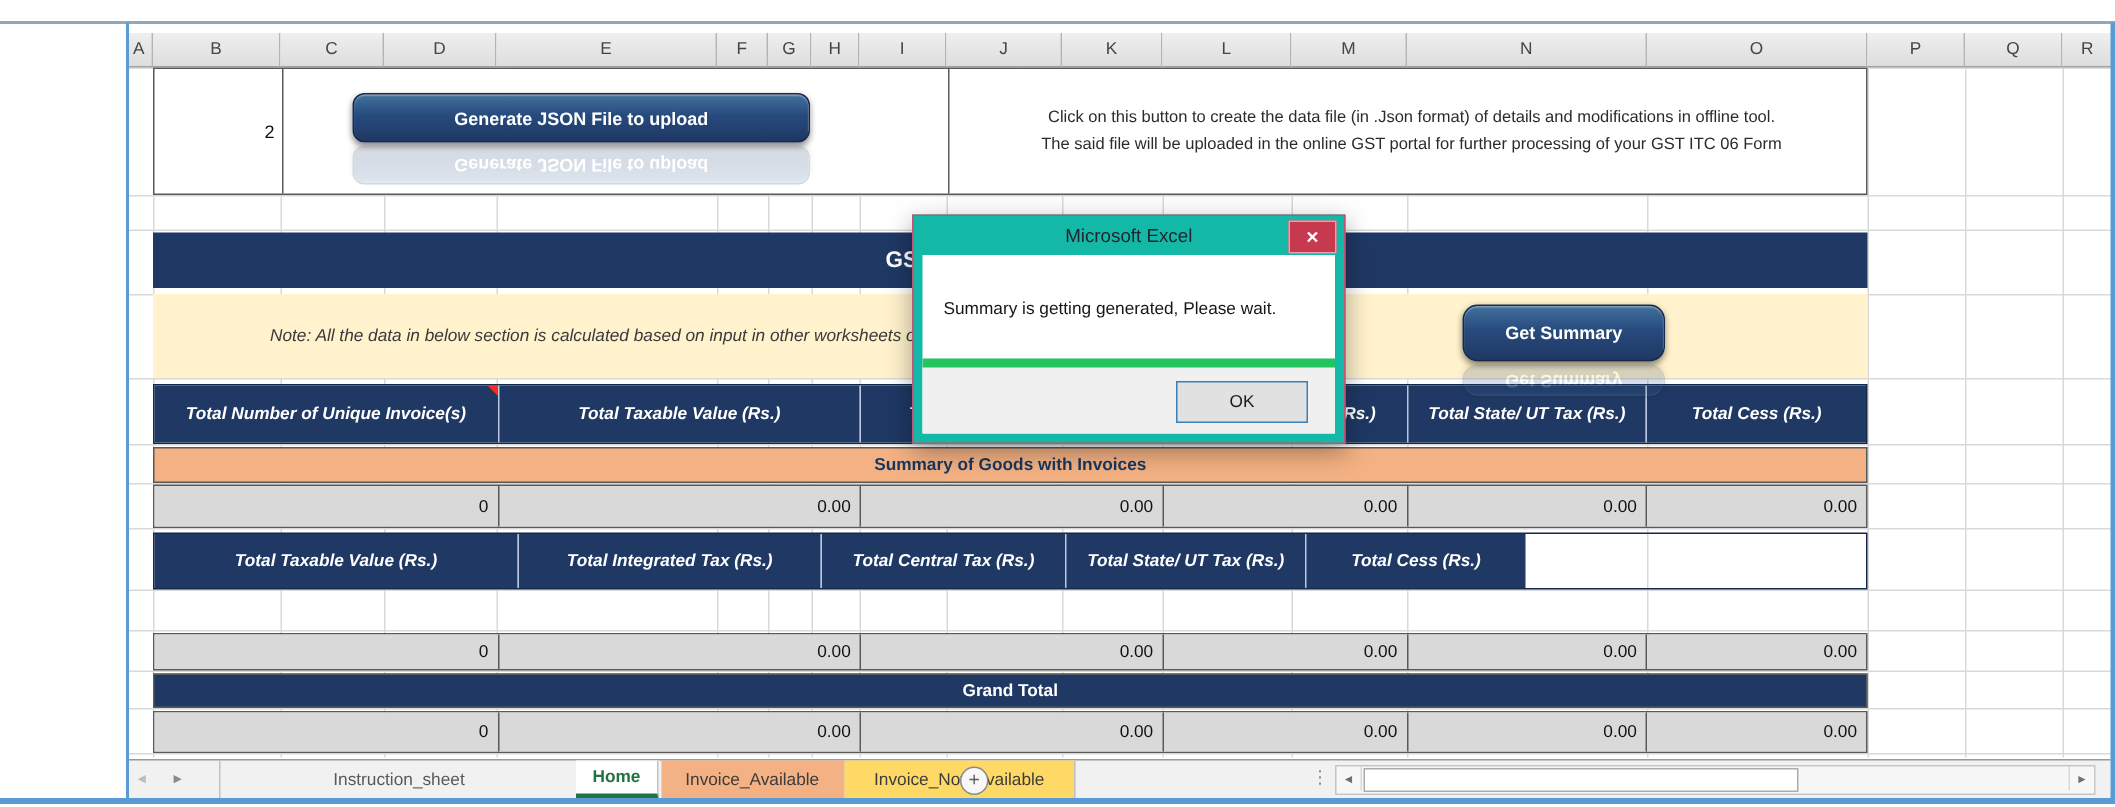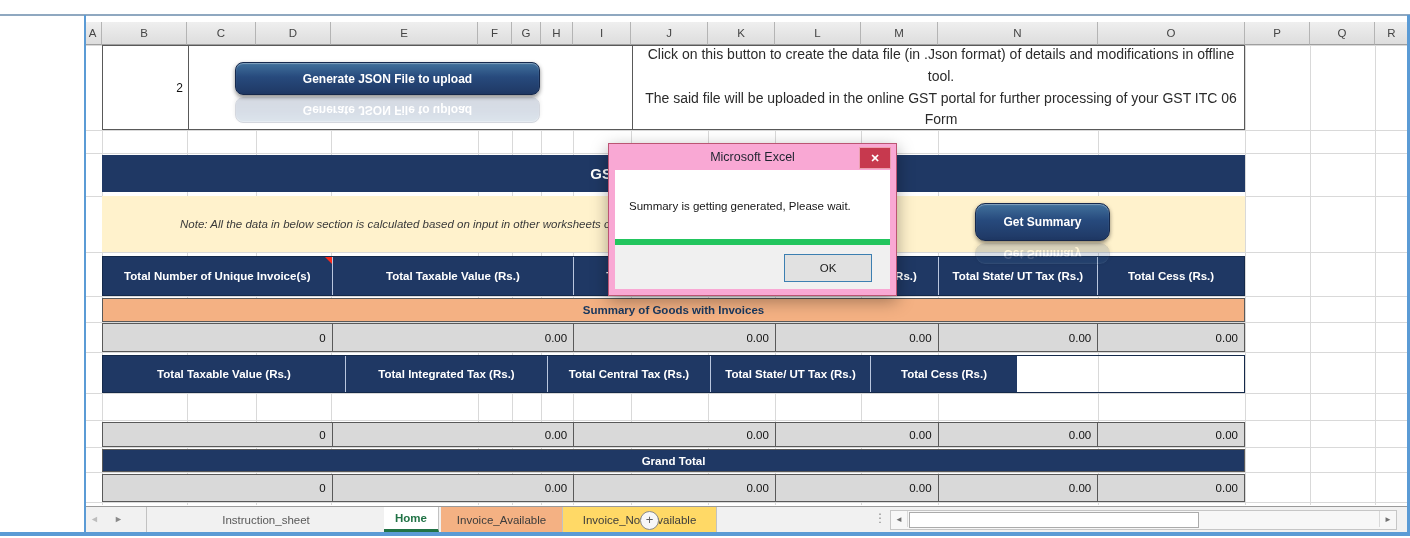--- a/index.html
+++ b/index.html
@@ -18,48 +18,48 @@
   
   .vline{width:1px;background:#d9d9d9;top:45px;height:460px;z-index:0;}
   .hline{height:1px;background:#d9d9d9;left:84px;width:1325px;z-index:0;}
   
   .box2{left:102px;top:45px;width:1143px;height:85px;background:#fff;border:1px solid #595959;z-index:2;}
   .box2 .div1{position:absolute;left:85px;top:0;width:1px;height:100%;background:#595959;}
   .box2 .div2{position:absolute;left:529px;top:0;width:1px;height:100%;background:#595959;}
   .cell-num{position:absolute;left:0;top:0;width:80px;height:100%;display:flex;align-items:center;
             justify-content:flex-end;font-size:12px;color:#111;}
   .desc{position:absolute;left:533px;top:0;width:610px;height:100%;display:flex;flex-direction:column;
-        align-items:center;justify-content:center;font-size:14px;color:#2b2b2b;line-height:1.55;text-align:center;}
+        align-items:center;justify-content:center;font-size:11px;color:#2b2b2b;line-height:1.55;text-align:center;}
   
   .xlbtn{display:flex;align-items:center;justify-content:center;color:#fff;font-weight:bold;
          background:linear-gradient(#41719c,#274a7d 45%,#1f3864);border:1px solid #16294d;border-radius:8px;
          box-shadow:0 2px 4px rgba(0,0,0,.45), inset 0 1px 1px rgba(255,255,255,.35);z-index:3;}
   .refl{transform:scaleY(-1);opacity:.18;z-index:3;filter:blur(.3px);}
   
   .gstband{left:102px;top:155px;width:1143px;height:37px;background:#1f3864;color:#fff;font-weight:bold;
            font-size:15px;display:flex;align-items:center;justify-content:center;z-index:2;}
   .noteband{left:102px;top:196px;width:1143px;height:56px;background:#fff2cc;z-index:2;
             display:flex;align-items:center;font-style:italic;font-size:11.5px;color:#3a3a3a;padding-left:78px;}
   
   .trow{left:102px;width:1143px;display:flex;z-index:2;}
   .c1{width:229px;}.c2{width:242px;}.c3{width:202px;}.c4{width:163px;}.c5{width:160px;}.c6{width:147px;}
   .th{background:#1f3864;color:#fff;font-weight:bold;font-size:11.5px;display:flex;align-items:center;
       justify-content:center;text-align:center;border-left:1px solid #b9c6de;position:relative;
-      line-height:1.25;padding:0 11px;box-sizing:border-box;}
+      line-height:1.25;padding:0 11px;box-sizing:border-box;font-style:italic;}
   .th:first-child{border-left:none;}
   .thr{border:1px solid #14294a;}
   .td{background:#d9d9d9;font-size:11.5px;color:#111;display:flex;align-items:center;
       justify-content:flex-end;padding-right:6px;border-left:1px solid #595959;box-sizing:border-box;}
   .td:first-child{border-left:none;}
   .tdr{border:1px solid #595959;}
   .band{left:102px;width:1143px;display:flex;align-items:center;justify-content:center;font-weight:bold;
         font-size:11.5px;color:#17375e;border:1px solid #595959;z-index:2;}
   .cmark{position:absolute;top:0;right:0;width:0;height:0;border-left:7px solid transparent;border-top:7px solid #ff2a1a;}
   
-  .dialog{left:608px;top:143px;width:289px;height:153px;background:#f9a8d4;z-index:50;
+  .dialog{left:608px;top:143px;width:289px;height:153px;background:#14b8a6;z-index:50;
           box-shadow:0 5px 16px rgba(0,0,0,.35);border:1px solid #bb5573;}
   .dlg-title{position:absolute;left:0;top:0;width:100%;height:26px;display:flex;align-items:center;
              justify-content:center;color:#1f2430;font-size:12.5px;}
   .dlg-close{position:absolute;right:5px;top:3px;width:30px;height:20px;background:#c7394e;border:1px solid #eba0b0;
              color:#fff;font-size:11px;font-weight:bold;display:flex;align-items:center;justify-content:center;cursor:default;}
   .dlg-body{position:absolute;left:6px;top:26px;right:6px;bottom:6px;background:#fff;}
   .dlg-msg{position:absolute;left:14px;top:30px;right:10px;font-size:11.5px;color:#161616;}
   .dlg-footer{position:absolute;left:0;right:0;bottom:0;height:44px;background:#f0f0f0;border-top:6px solid #22c55e;}
   .dlg-ok{position:absolute;right:18px;top:9px;width:86px;height:26px;background:#e1e1e1;border:1px solid #3c7fb1;
           font-size:11.5px;color:#1a1a1a;display:flex;align-items:center;justify-content:center;}

